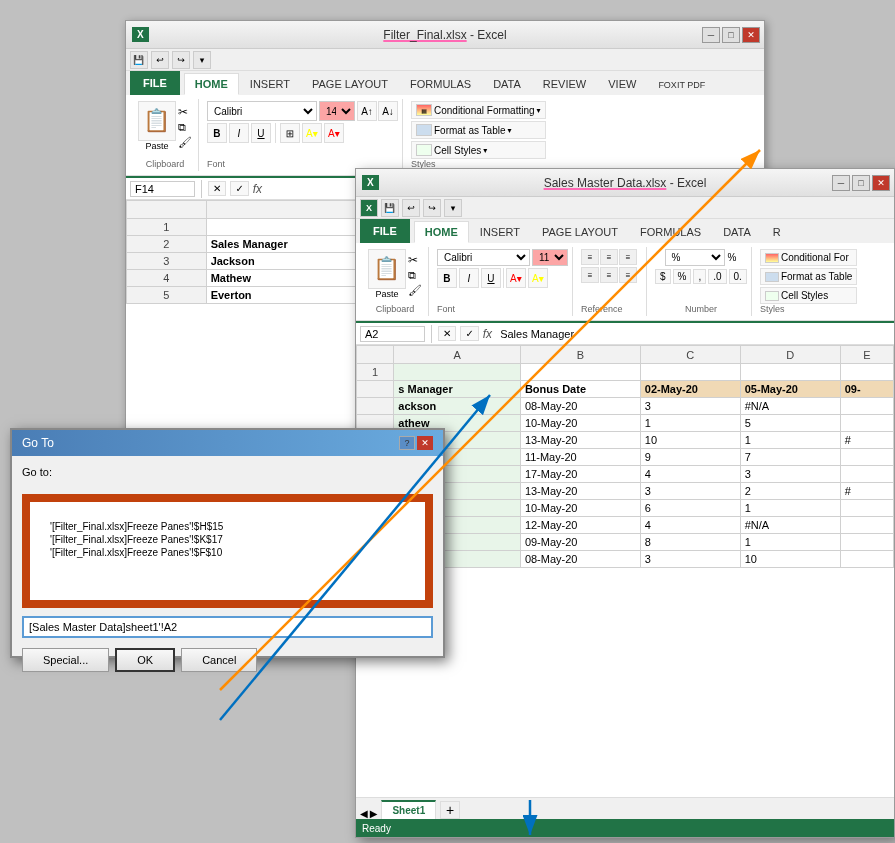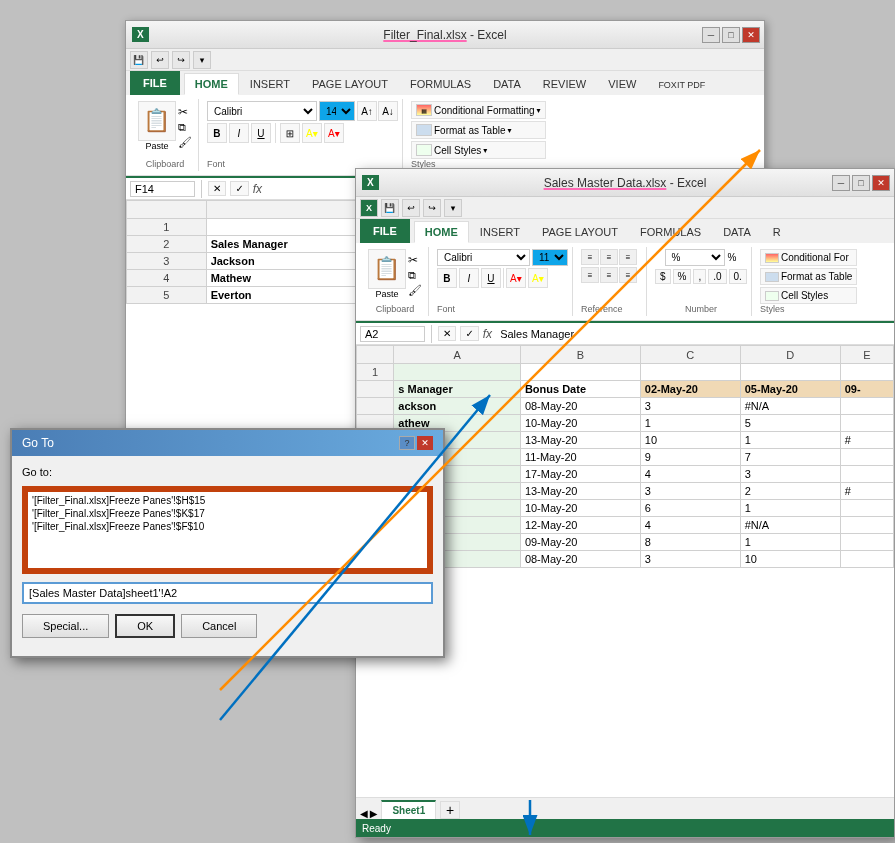--- a/index.html
+++ b/index.html
@@ -128,21 +128,21 @@
     }
     .font-select {
       border: 1px solid #ccc;
       background: white;
       font-size: 10px;
       padding: 1px 2px;
       flex: 1;
     }
     .font-size-select {
       border: 1px solid #ccc;
-      background: #0ea5e9;
+      background: #fca5a5;
       font-size: 10px;
       padding: 1px 2px;
       width: 36px;
     }
     .font-btn {
       width: 20px;
       height: 20px;
       border: 1px solid #ddd;
       background: #f8f8f8;
       cursor: pointer;
@@ -269,29 +269,29 @@
     .dialog-title-btn.help {
       background: #5a8dc5;
       border: 1px solid #aaa;
       color: #333;
     }
     .dialog-body {
       padding: 10px;
     }
     .dialog-label {
       font-size: 11px;
-      margin-bottom: 8px;
+      margin-bottom: 16px;
     }
     .dialog-listbox {
       width: 100%;
-      height: 88px;
-      border: 6px solid #c2410c;
+      height: 114px;
+      border: 8px solid #c2410c;
       background: white;
       font-size: 10px;
-      padding: 2px;
+      padding: 18px;
       overflow-y: auto;
     }
     .dialog-list-item {
       padding: 1px 2px;
       cursor: pointer;
     }
     .dialog-ref-section {
       margin-top: 8px;
     }
     .dialog-ref-label {

